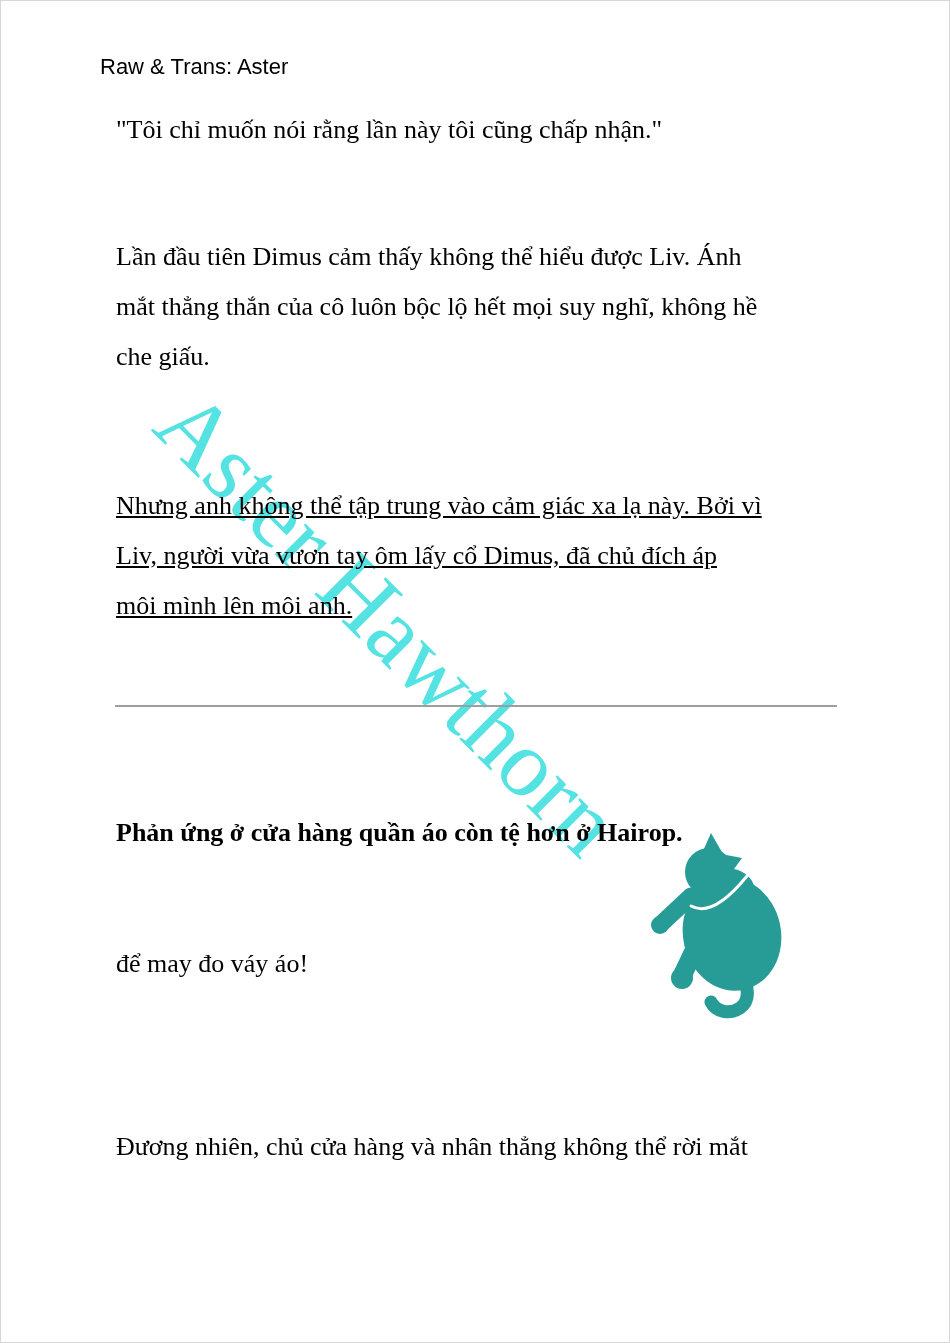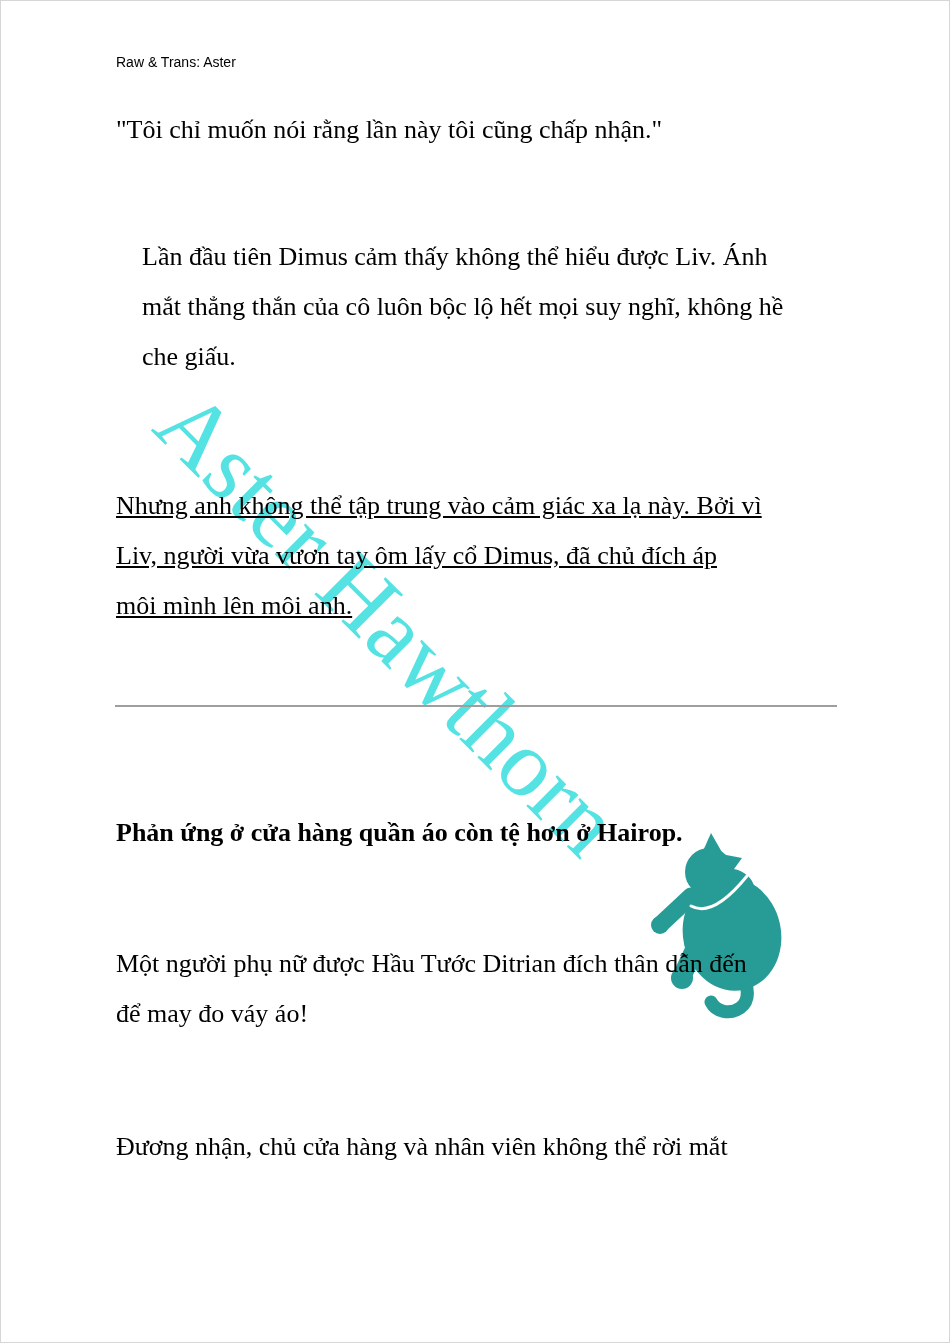--- a/index.html
+++ b/index.html
@@ -8,24 +8,24 @@
     width: 950px;
     height: 1343px;
     background: #ffffff;
     border: 1px solid #d6d6d6;
     box-sizing: border-box;
     overflow: hidden;
     font-family: "Liberation Serif", serif;
   }
   .credit {
     position: absolute;
-    left: 115px;
+    left: 99px;
     top: 53px;
     font-family: "Liberation Sans", sans-serif;
-    font-size: 14px;
+    font-size: 22px;
     color: #000;
     z-index: 3;
   }
   .watermark {
     position: absolute;
     left: 205px;
     top: 373px;
     font-size: 95px;
     line-height: 1;
     white-space: nowrap;
@@ -44,21 +44,21 @@
     position: absolute;
     left: 115px;
     width: 730px;
     font-size: 26px;
     line-height: 50px;
     color: #000;
     z-index: 2;
   }
   .para .ln { white-space: nowrap; }
   .p1 { top: 104px; }
-  .p2 { top: 231px; margin-left: 26px; }
+  .p2 { top: 231px; }
   .p3 { top: 480px; text-decoration: underline; }
   .p4 { top: 807px; font-weight: bold; }
   .p5 { top: 938px; }
   .p6 { top: 1121px; }
   .divider {
     position: absolute;
     left: 114px;
     top: 704px;
     width: 722px;
     height: 2px;
@@ -108,21 +108,20 @@
     <div class="ln">môi mình lên môi anh.</div>
   </div>
 
   <div class="divider" style="background: rgb(158, 158, 158);"></div>
 
   <div class="para p4">
     <div class="ln">Phản ứng ở cửa hàng quần áo còn tệ hơn ở Hairop.</div>
   </div>
 
   <div class="para p5">
-    <div class="ln">Một người phụ nữ được Hầu Tước Ditrian đích thân dẫn đến</div>
     <div class="ln">để may đo váy áo!</div>
   </div>
 
   <div class="para p6">
-    <div class="ln">Đương nhận, chủ cửa hàng và nhân viên không thể rời mắt</div>
+    <div class="ln">Đương nhiên, chủ cửa hàng và nhân thẳng không thể rời mắt</div>
   </div>
 
 </div>
 
 </body></html>

